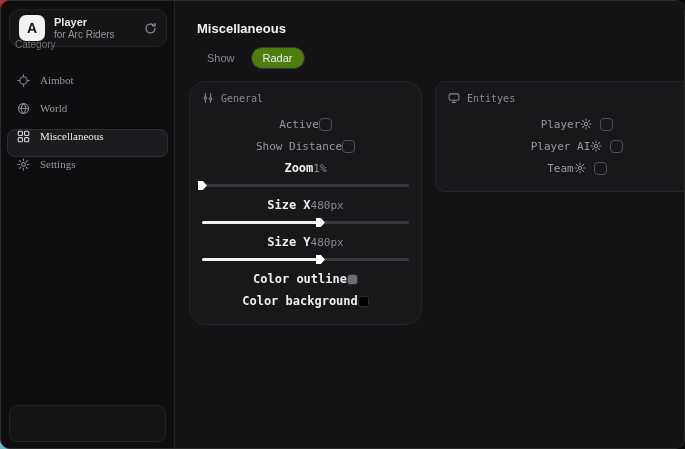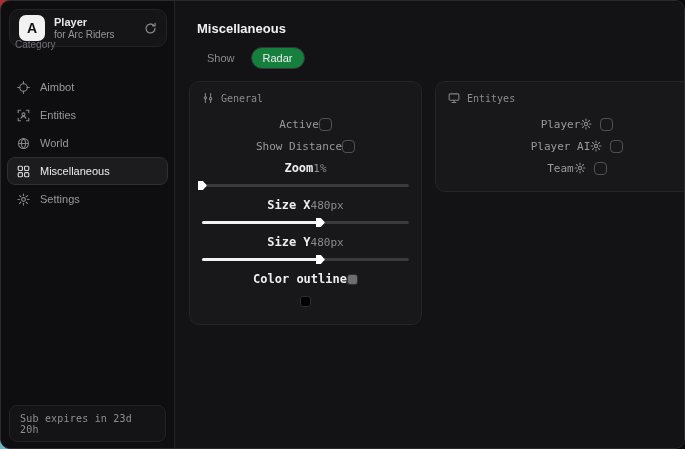--- a/index.html
+++ b/index.html
@@ -38,23 +38,23 @@
   .logo-title { font-size:11px; font-weight:700; color:#e9e9ea; }
   .logo-sub { font-size:10px; color:#97979b; }
   .logo-refresh { margin-left:auto; color:#85858a; display:flex; }
 
   .category-label {
     position:absolute; top:38px; left:14px;
     font-size:10px; color:#6e6e73;
   }
   .nav { position:absolute; top:72px; left:6px; right:6px; }
   .nav-item {
-    height:28px; display:flex; align-items:center; gap:10px;
+    height:28px; display:flex; align-items:flex-start; gap:10px;
     padding:0 9px; border-radius:8px; border:1px solid transparent;
-    color:#99999e; font-size:11px; cursor:default;
+    color:#99999e; font-size:11px; cursor:default;font-family:Liberation Serif, serif;
   }
   .nav-item .nav-icon { display:flex; color:#84848a; }
   .nav-item.active {
     background:#1c1c1f; border-color:#2f2f33; color:#ededee;
   }
   .nav-item.active .nav-icon { color:#d5d5d8; }
 
   .sub-card {
     position:absolute; left:8px; right:8px; bottom:6px; height:37px;
     background:#141416; border:1px solid #242427; border-radius:8px;
@@ -68,28 +68,28 @@
   .main { position:absolute; left:174px; right:0; top:0; bottom:0; background:#131315; }
   .page-title {
     position:absolute; top:20px; left:22px;
     font-size:13px; font-weight:700; color:#f1f1f2;
   }
   .tabs { position:absolute; top:46px; left:20px; display:flex; align-items:center; gap:4px; }
   .tab {
     font-size:11px; padding:4px 11px; border-radius:14px;
     color:#8b8b90; border:1px solid transparent;
   }
-  .tab.active { background:#15803d; border-color:#353539; color:#ededee; }
+  .tab.active { background:#4d7c0f; border-color:#353539; color:#ededee; }
 
   .panel {
     position:absolute; top:80px;
     background:#18181b; border:1px solid #252529; border-radius:10px;
     padding:10px 12px 12px 12px;
   }
-  .panel-general  { left:14px;  width:233px; }
+  .panel-general  { left:14px;  width:233px;border-radius:16px; }
   .panel-entities { left:260px; width:284px; }
   .panel-header {
     display:flex; align-items:center; gap:7px; margin-bottom:9px;
     color:#8a8a90; font-family:"DejaVu Sans Mono", monospace; font-size:10px;
   }
   .panel-header .panel-icon { display:flex; color:#85858b; }
 
   .row {
     height:22px; display:flex; align-items:center; justify-content:center;
     font-family:"DejaVu Sans Mono", monospace;
@@ -151,30 +151,20 @@
 
     <div class="nav">
       <div class="nav-item">
         <span class="nav-icon">
           <svg width="13" height="13" viewBox="0 0 16 16" fill="none" stroke="currentColor" stroke-width="1.4" stroke-linecap="round">
             <circle cx="8" cy="8" r="4.6"></circle>
               <path d="M8 .8v2.6M8 12.6v2.6M.8 8h2.6M12.6 8h2.6"></path>
           </svg>
         </span>
         <span>Aimbot</span>
-      </div>
-      <div class="nav-item">
-        <span class="nav-icon">
-          <svg width="13" height="13" viewBox="0 0 16 16" fill="none" stroke="currentColor" stroke-width="1.4" stroke-linecap="round">
-            <path d="M1.5 4.5v-3h3M11.5 1.5h3v3M14.5 11.5v3h-3M4.5 14.5h-3v-3"></path>
-            <circle cx="8" cy="6.6" r="1.8"></circle>
-              <path d="M4.9 11.4c.6-1.6 1.8-2.4 3.1-2.4s2.5.8 3.1 2.4"></path>
-          </svg>
-        </span>
-        <span>Entities</span>
       </div>
       <div class="nav-item">
         <span class="nav-icon">
           <svg width="13" height="13" viewBox="0 0 16 16" fill="none" stroke="currentColor" stroke-width="1.3" stroke-linecap="round">
             <circle cx="8" cy="8" r="6.2"></circle>
               <path d="M1.8 8h12.4M8 1.8c-3.6 3.6-3.6 8.8 0 12.4M8 1.8c3.6 3.6 3.6 8.8 0 12.4"></path>
           </svg>
         </span>
         <span>World</span>
       </div>
@@ -194,21 +184,20 @@
           <svg width="13" height="13" viewBox="0 0 16 16" fill="none" stroke="currentColor" stroke-width="1.4" stroke-linecap="round">
             <circle cx="8" cy="8" r="2.3"></circle>
             <path d="M8 1.2v2M8 12.8v2M1.2 8h2M12.8 8h2M3.2 3.2l1.4 1.4M11.4 11.4l1.4 1.4M12.8 3.2l-1.4 1.4M4.6 11.4l-1.4 1.4"></path>
           </svg>
         </span>
         <span>Settings</span>
       </div>
     </div>
 
     <div class="sub-card">
-      <span class="sub-line1">Sub expires in 23d 20h</span>
     </div>
   </div>
 
   <div class="main">
 
     <div class="page-title">Miscellaneous</div>
 
     <div class="tabs">
       <div class="tab">Show</div>
       <div class="tab active">Radar</div>
@@ -265,20 +254,21 @@
         <div class="slider-fill" style="width: 57%;"></div>
         <div class="slider-thumb" style="left: 57%;"></div>
       </div>
 
       <div class="row">
         <span class="row-label-bright">Color outline</span>
         <span class="swatch" style="background: rgb(110, 110, 114);"></span>
       </div>
 
       <div class="row">
+        <span class="row-label-bright">Color background</span>
         <span class="swatch" style="background: rgb(0, 0, 0);"></span>
       </div>
     </div>
 
     <div class="panel panel-entities">
       <div class="panel-header">
         <span class="panel-icon">
           <svg width="12" height="12" viewBox="0 0 16 16" fill="none" stroke="currentColor" stroke-width="1.4" stroke-linecap="round" stroke-linejoin="round">
             <rect x="1.5" y="2.5" width="13" height="8.5" rx="1.5"></rect>
             <path d="M5.5 14h5M8 11v3"></path>

